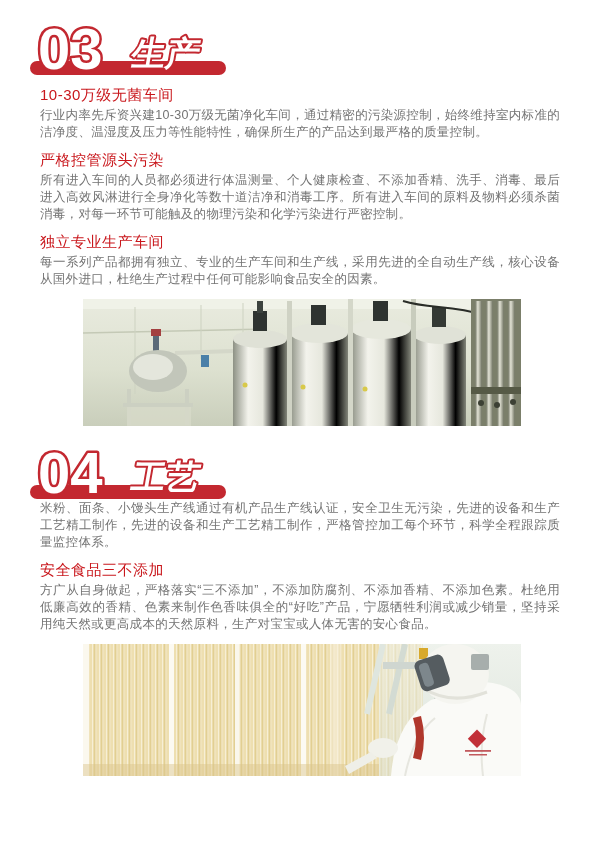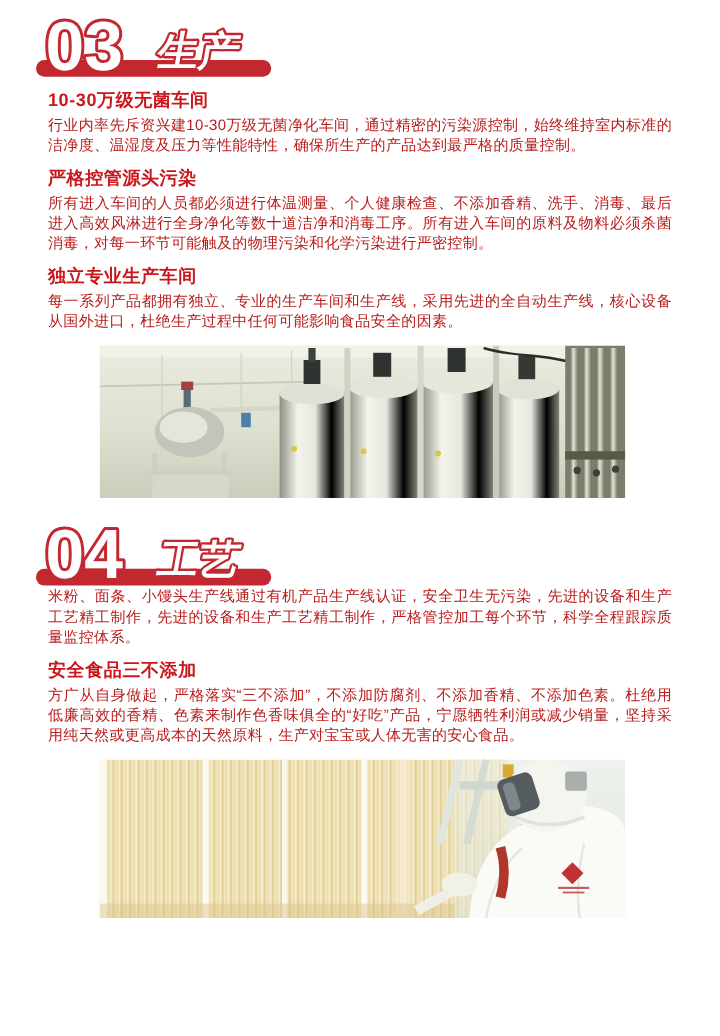--- a/index.html
+++ b/index.html
@@ -2,29 +2,29 @@
 <html><head>
 <meta charset="utf-8">
 <style>
   * { box-sizing: border-box; margin: 0; padding: 0; }
   html, body { background: #ffffff; }
   body {
     width: 600px; height: 863px; overflow: hidden;
     font-family: "Liberation Sans", "DejaVu Sans", sans-serif;
     position: relative;
   }
-  .content { padding: 7px 40px 0 40px; }
+  .content { padding: 18px 40px 0 40px; }
   .badge { display: block; margin: 0 0 0 -12px; }
   .badge.second { margin-top: 16px; }
   h2.sub-heading {
-    color: #c9171c; font-size: 15px; font-weight: bold;
+    color: #c9171c; font-size: 15px; font-weight: normal;
     margin: 11px 0 4px 0; letter-spacing: 0.5px; line-height: 16px;
   }
   p.body-text {
-    color: #b91c1c; font-size: 12.5px; line-height: 17px;
+    color: #737373; font-size: 12.5px; line-height: 17px;
     text-align: justify; letter-spacing: 0.3px;
   }
   .photo-wrap { margin: 11px 0 0 43px; width: 438px; line-height: 0; }
   .photo-wrap svg { display: block; }
 </style>
 </head>
 <body>
 
 <div class="content">
 

